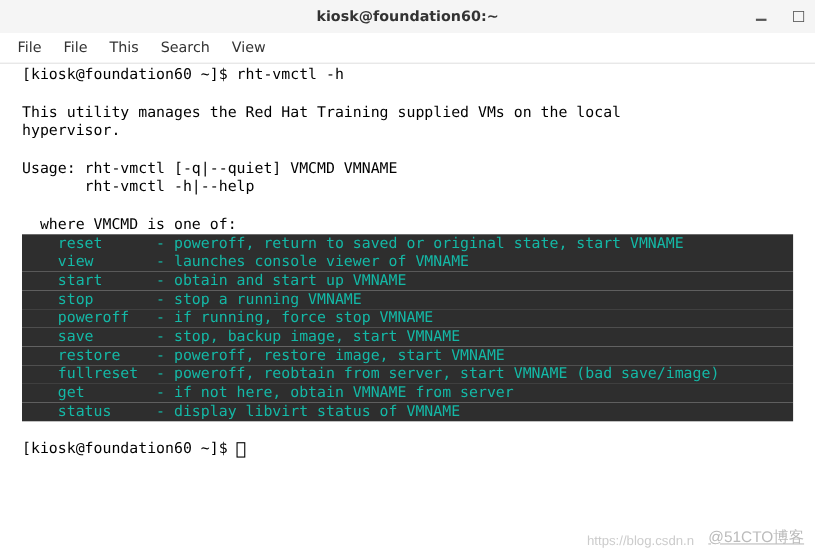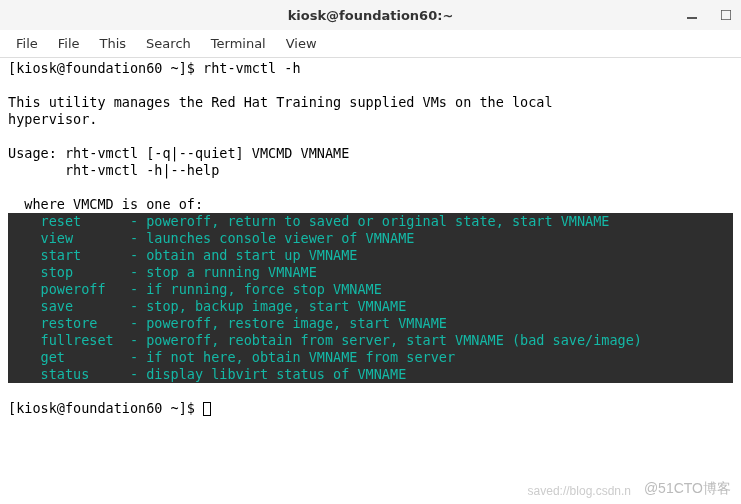--- a/index.html
+++ b/index.html
@@ -54,21 +54,21 @@
       font-family: "DejaVu Sans", sans-serif;
       font-size: 13px;
       gap: 0;
     }
     .menu-item {
       padding: 4px 10px;
       cursor: pointer;
       color: #333;
     }
     .terminal {
-      padding: 2px 8px;
+      padding: 2px 20px;
       font-family: "DejaVu Sans Mono", "Liberation Mono", monospace;
       font-size: 13.5px;
       line-height: 17px;
       white-space: pre;
       color: #000;
       background: #fff;
       height: calc(504px - 30px - 28px);
       overflow: hidden;
     }
     .inverted {
@@ -84,20 +84,21 @@
       vertical-align: text-bottom;
     }
     .watermark {
       position: absolute;
       bottom: 6px;
       right: 10px;
       color: #bbb;
       font-family: sans-serif;
       font-size: 14px;
       pointer-events: none;
+      text-decoration: underline;
     }
     .watermark2 {
       position: absolute;
       bottom: 6px;
       right: 110px;
       color: #ccc;
       font-family: sans-serif;
       font-size: 12px;
       pointer-events: none;
     }
@@ -119,31 +120,30 @@
         </svg>
     </span>
   </div>
 </div>
 
 <div class="menubar">
   <span class="menu-item">File</span>
   <span class="menu-item">File</span>
   <span class="menu-item">This</span>
   <span class="menu-item">Search</span>
-  <span class="menu-item">Terminal</span>
   <span class="menu-item">View</span>
 </div>
 
 <div class="terminal"><span>[kiosk@foundation60 ~]$ </span><span>rht-vmctl -h</span>
 <span></span>
 <span>This utility manages the Red Hat Training supplied VMs on the local</span>
 <span>hypervisor.</span>
 <span></span>
 <span>Usage: rht-vmctl [-q|--quiet] VMCMD VMNAME</span>
 <span>       rht-vmctl -h|--help</span>
 <span></span>
 <span>  where VMCMD is one of:</span>
 <span class="inverted">    reset      - poweroff, return to saved or original state, start VMNAME</span><span class="inverted">    view       - launches console viewer of VMNAME</span><span class="inverted">    start      - obtain and start up VMNAME</span><span class="inverted">    stop       - stop a running VMNAME</span><span class="inverted">    poweroff   - if running, force stop VMNAME</span><span class="inverted">    save       - stop, backup image, start VMNAME</span><span class="inverted">    restore    - poweroff, restore image, start VMNAME</span><span class="inverted">    fullreset  - poweroff, reobtain from server, start VMNAME (bad save/image)</span><span class="inverted">    get        - if not here, obtain VMNAME from server</span><span class="inverted">    status     - display libvirt status of VMNAME</span>
 <span>[kiosk@foundation60 ~]$ </span><span class="cursor"></span>
 </div>
 
-<div class="watermark2">saved://blog.csdn.n</div>
+<div class="watermark2">https://blog.csdn.n</div>
 <div class="watermark">@51CTO博客</div>
 
 </body></html>

